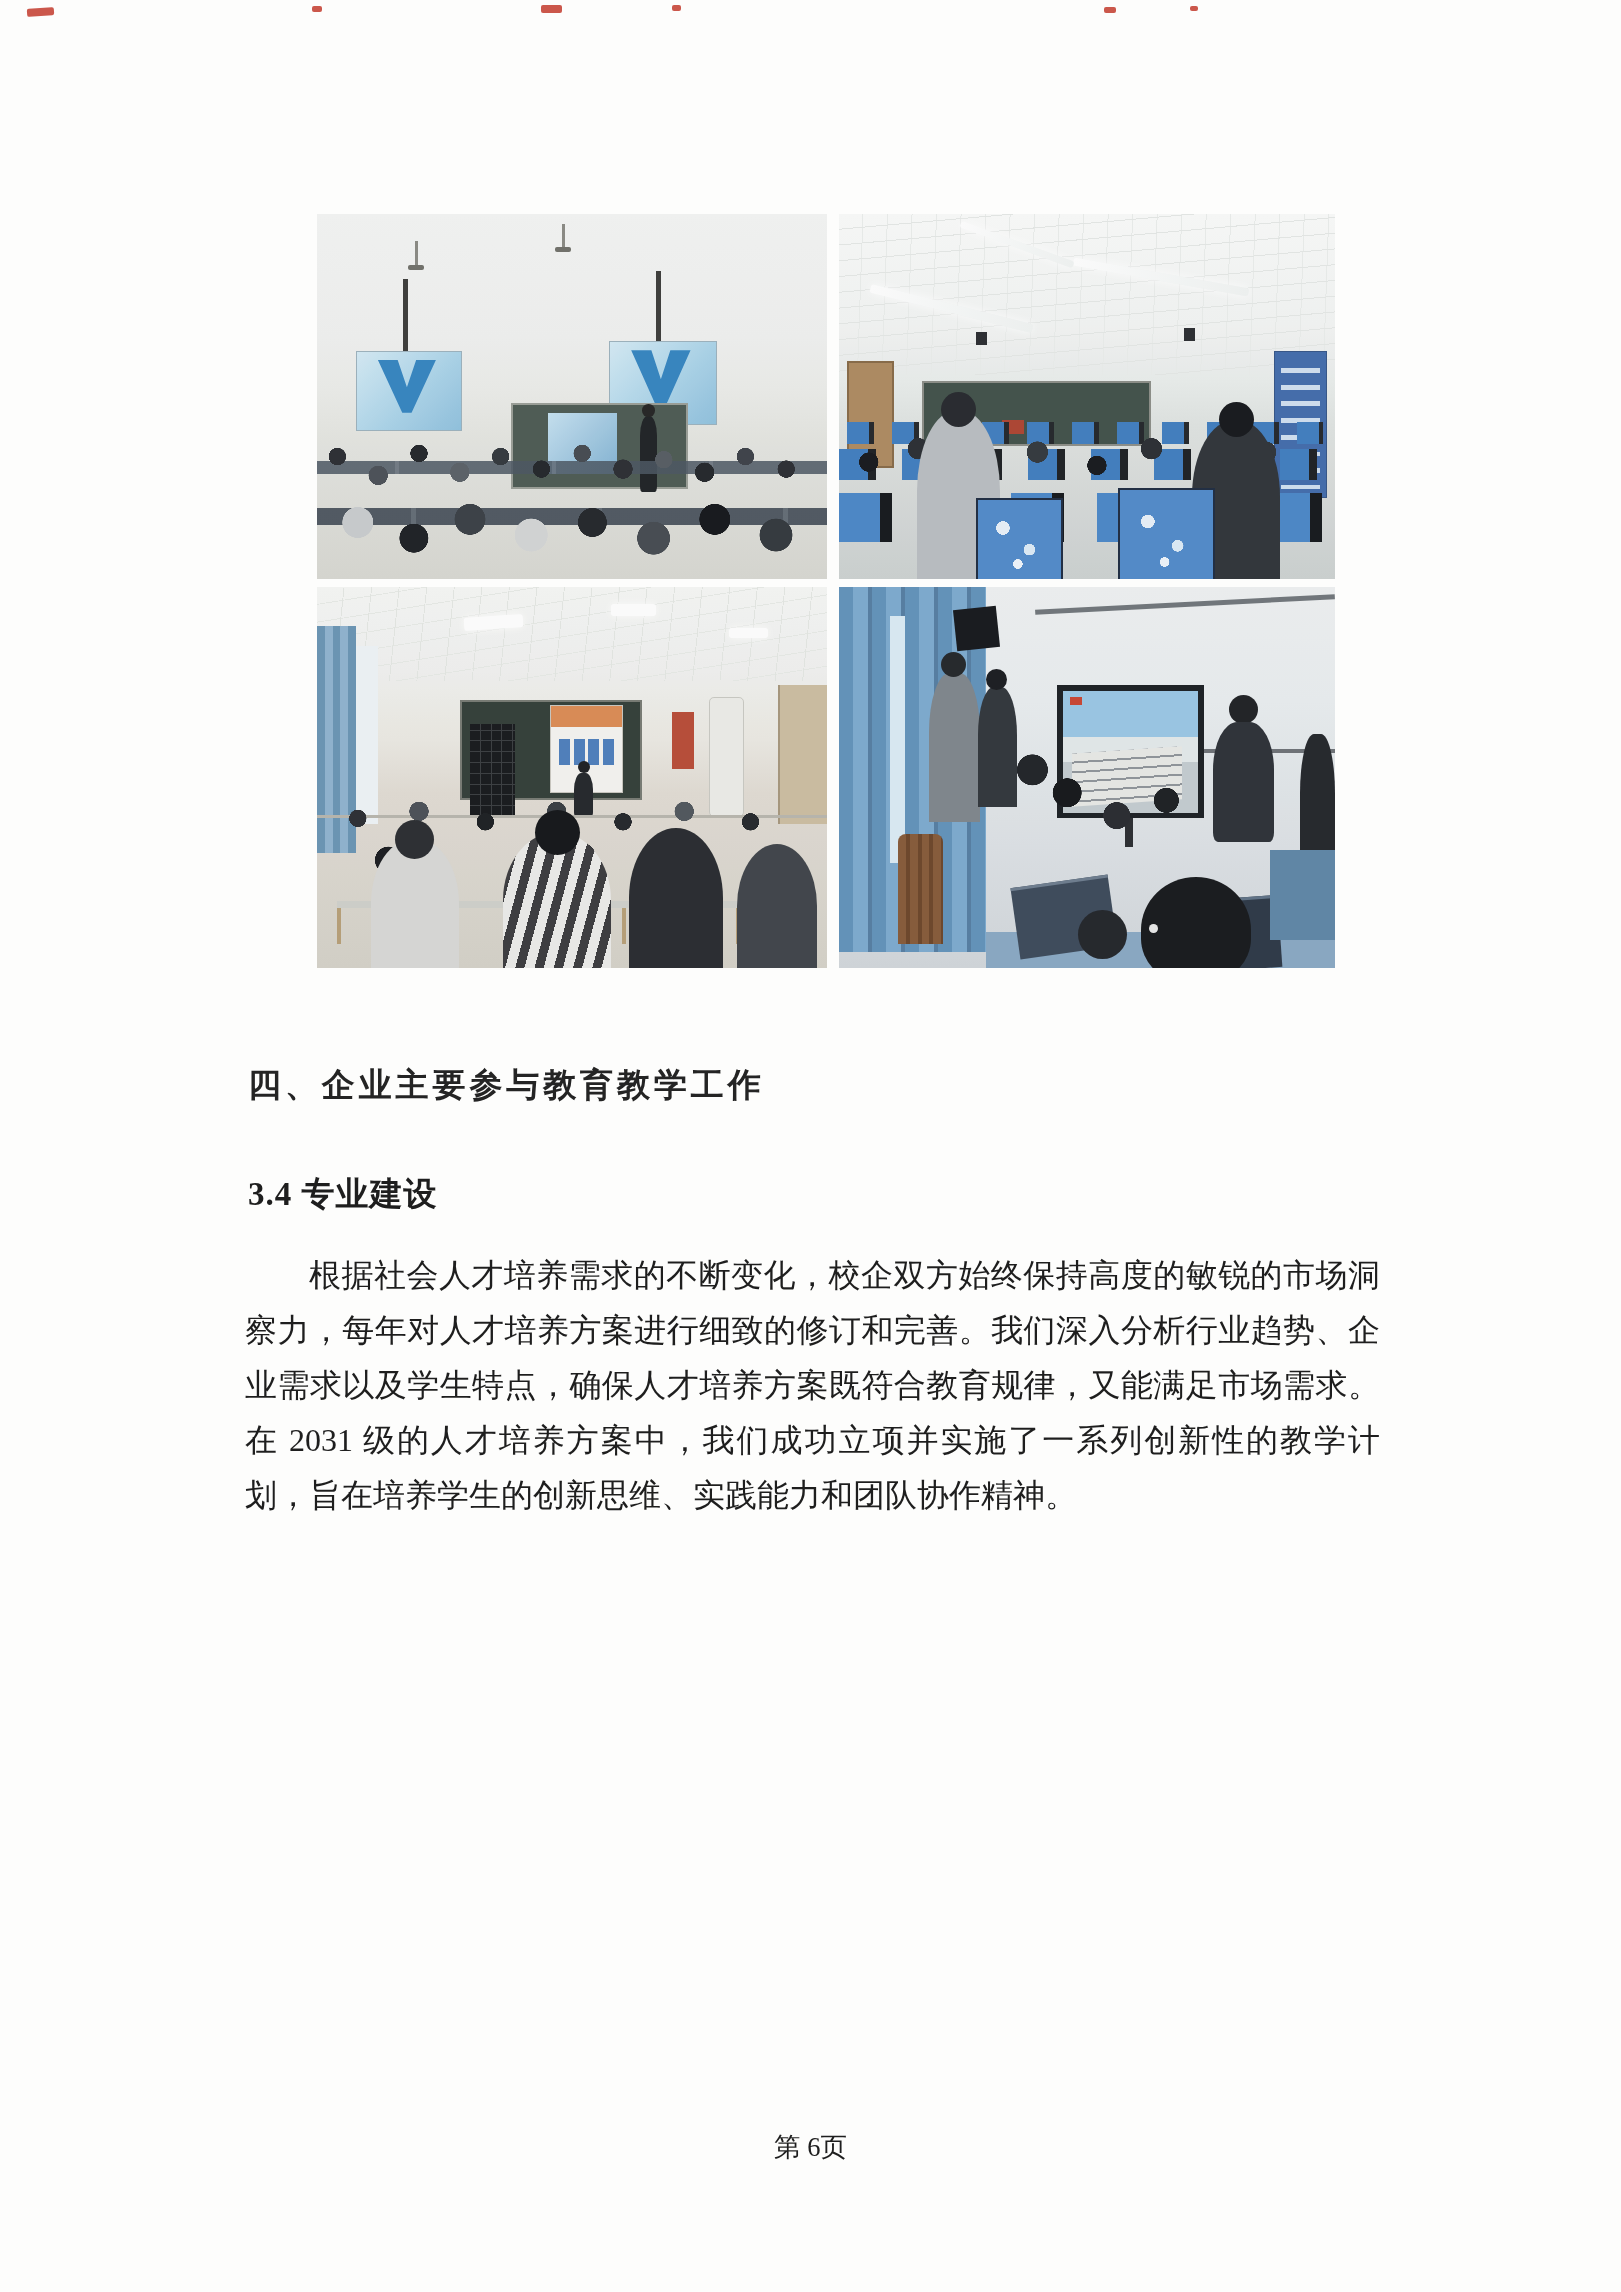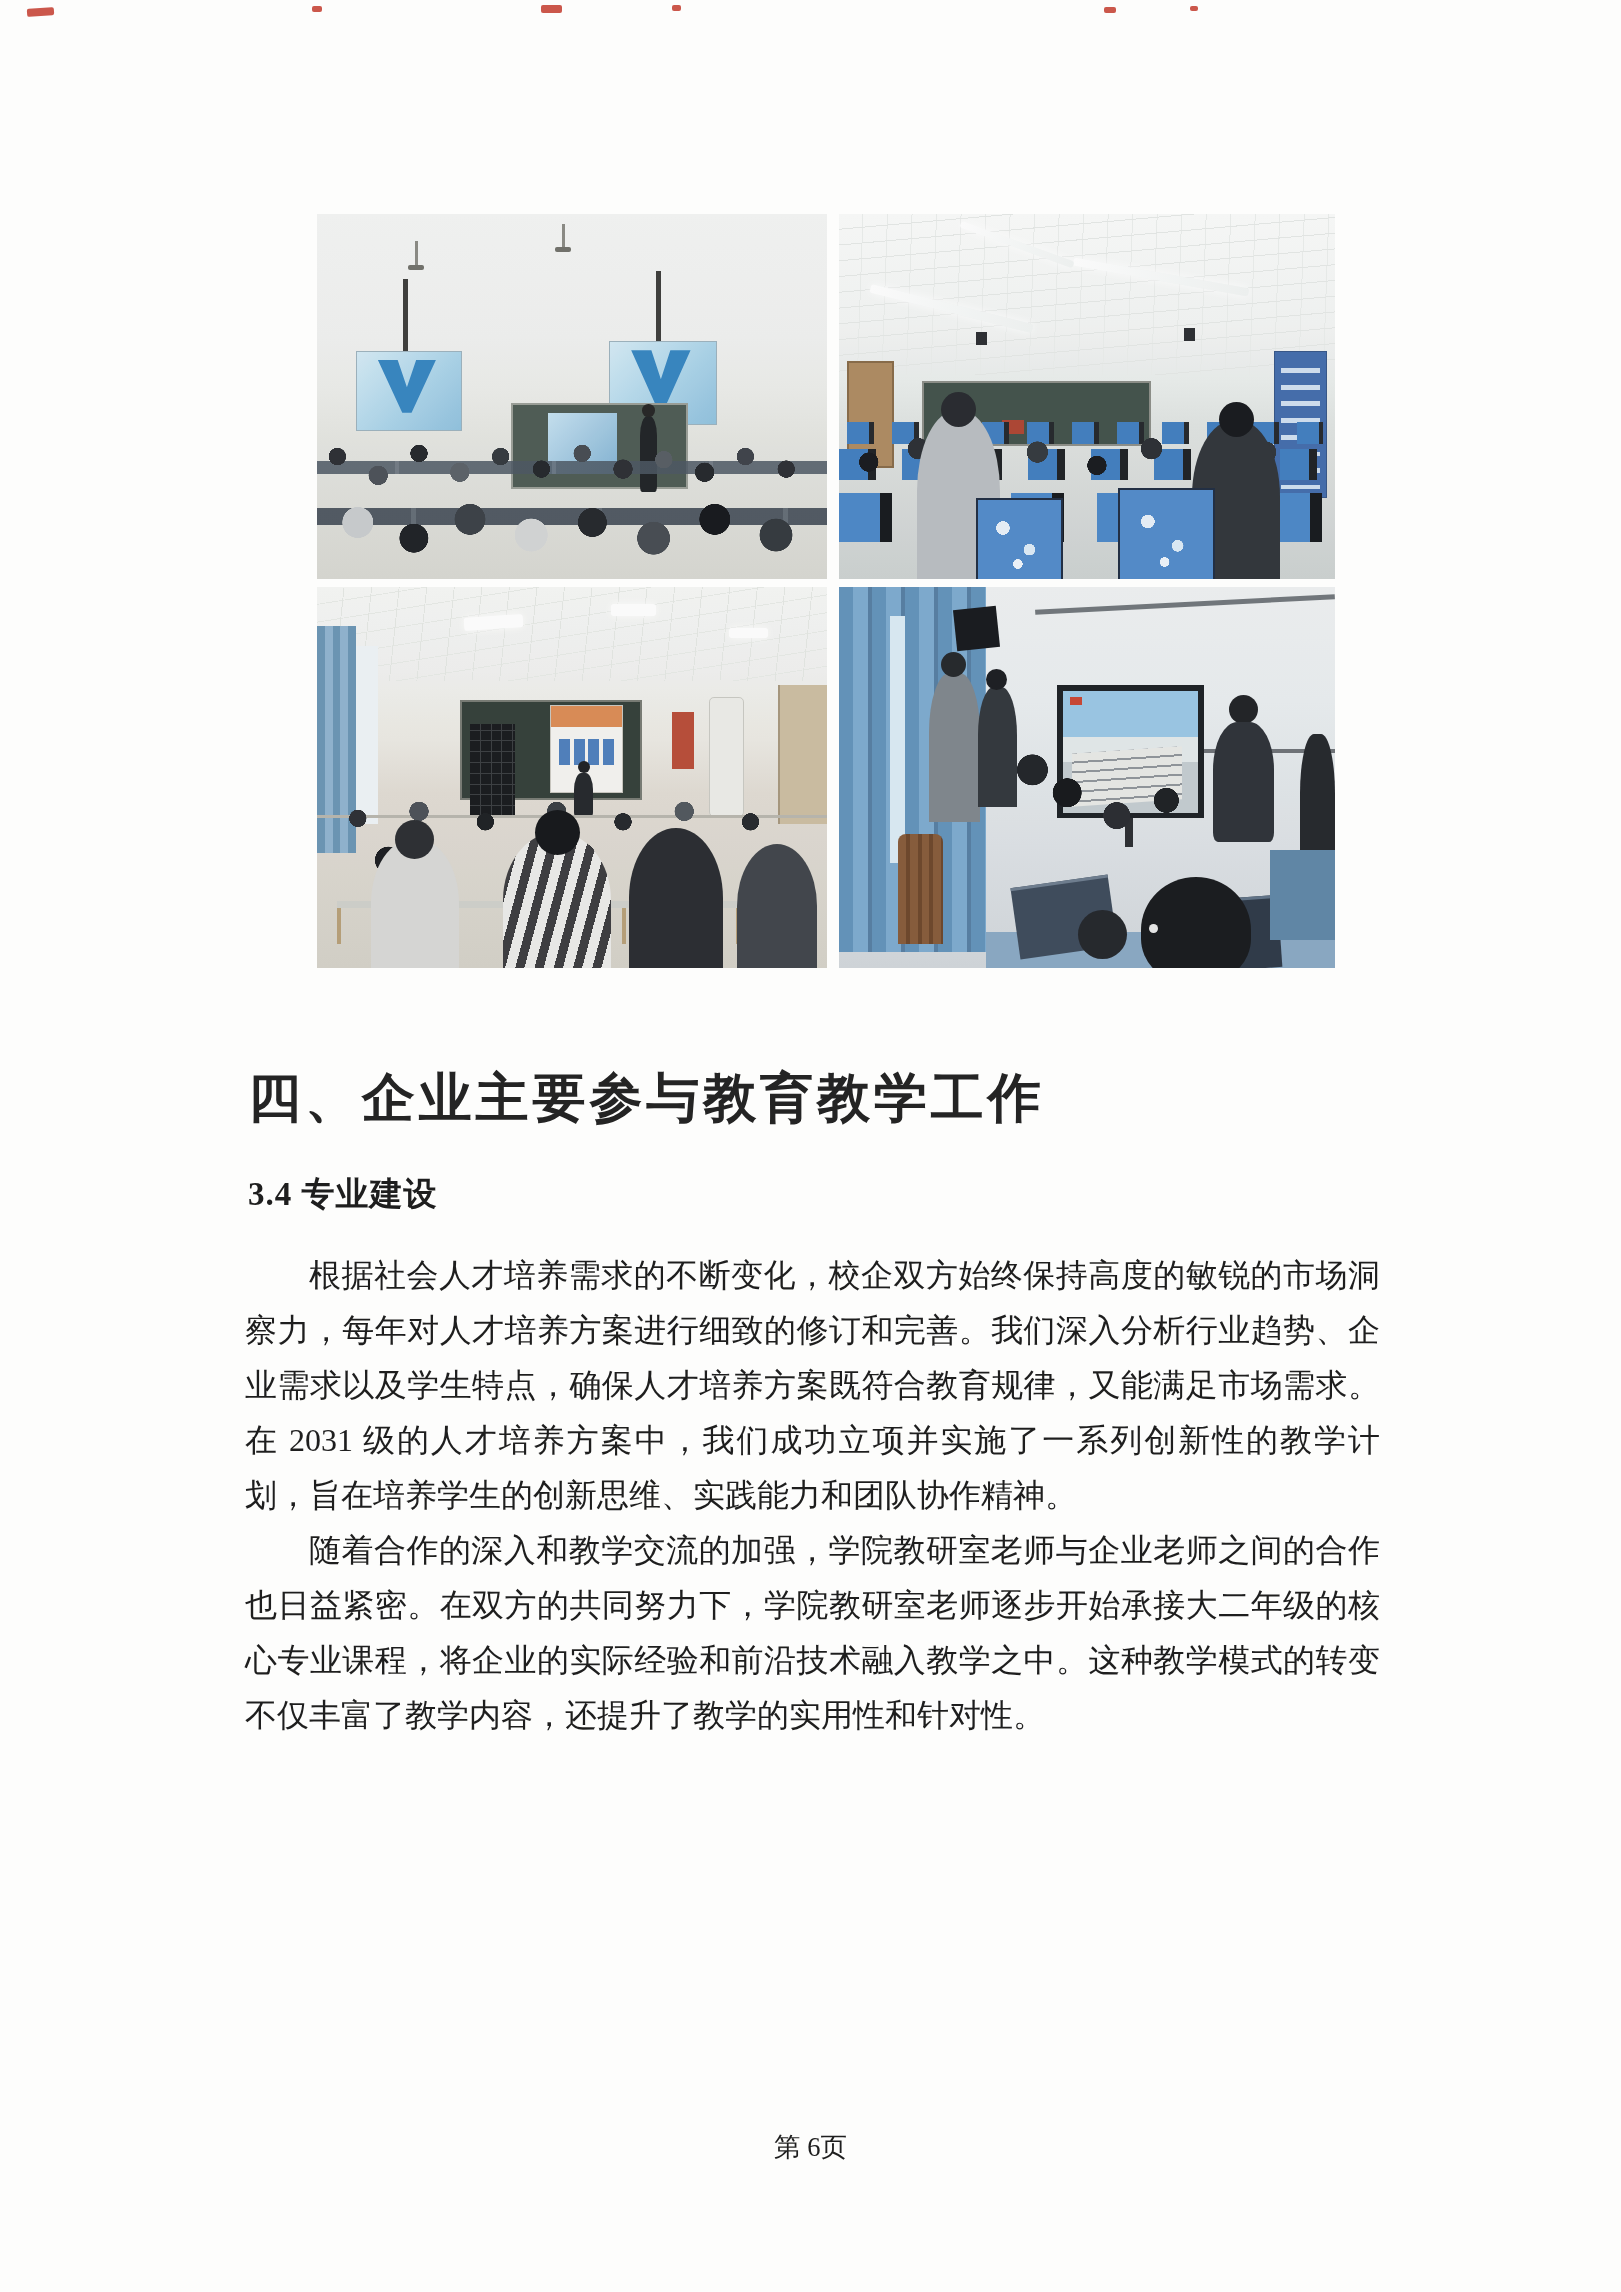--- a/index.html
+++ b/index.html
@@ -178,21 +178,21 @@
   .p4 .mon{left:431px;top:263px;width:65px;height:90px;background:#5c87aa;}
   .p4 .bighead{left:302px;top:290px;width:110px;height:106px;background:#17191c;border-radius:50% 50% 42% 42%;}
   .p4 .earbud{left:310px;top:337px;width:8.8px;height:8.8px;background:#e8e8e8;border-radius:50%;}
   .p4 .head5{left:239px;top:323px;width:49px;height:49px;background:#22252a;border-radius:50%;}
 
   
   .caption{position:absolute;left:0;top:975px;width:100%;text-align:center;
     font-weight:bold;font-size:33px;letter-spacing:2px;}
   .heading{position:absolute;left:248px;top:1063px;margin:0;
     font-family:"Liberation Sans","DejaVu Sans",sans-serif;
-    font-size:53px;font-weight:bold;letter-spacing:3.9px;color:#242424;}
+    font-size:33px;font-weight:bold;letter-spacing:3.9px;color:#242424;}
   .subheading{position:absolute;left:248px;top:1172px;margin:0;
     font-size:33px;font-weight:bold;letter-spacing:1px;}
   .bodytext{position:absolute;left:245px;top:1248px;width:1135px;
     font-size:32px;line-height:55px;text-align:justify;}
   .bodytext p{margin:0;text-indent:2em;}
   .pagefoot{position:absolute;left:0;top:2129px;width:100%;text-align:center;font-size:26.5px;}
 </style>
 </head>
 <body>
 
@@ -314,18 +314,17 @@
     </div>
   </figure>
 
 
   <h2 class="heading">四、企业主要参与教育教学工作</h2>
 
   <h3 class="subheading">3.4 专业建设</h3>
 
   <section class="bodytext">
     <p>根据社会人才培养需求的不断变化，校企双方始终保持高度的敏锐的市场洞察力，每年对人才培养方案进行细致的修订和完善。我们深入分析行业趋势、企业需求以及学生特点，确保人才培养方案既符合教育规律，又能满足市场需求。在 2031 级的人才培养方案中，我们成功立项并实施了一系列创新性的教学计划，旨在培养学生的创新思维、实践能力和团队协作精神。</p>
-    <p>随着合作的深入和教学交流的加强，学院教研室老师与企业老师之间的合作也日益紧密。在双方的共同努力下，学院教研室老师逐步开始承接大二年级的核心专业课程，将企业的实际经验和前沿技术融入教学之中。这种教学模式的转变不仅丰富了教学内容，还提升了教学的实用性和针对性。</p>
   </section>
 
   <div class="pagefoot">第 6页</div>
 </div>
 
 
 </body></html>

